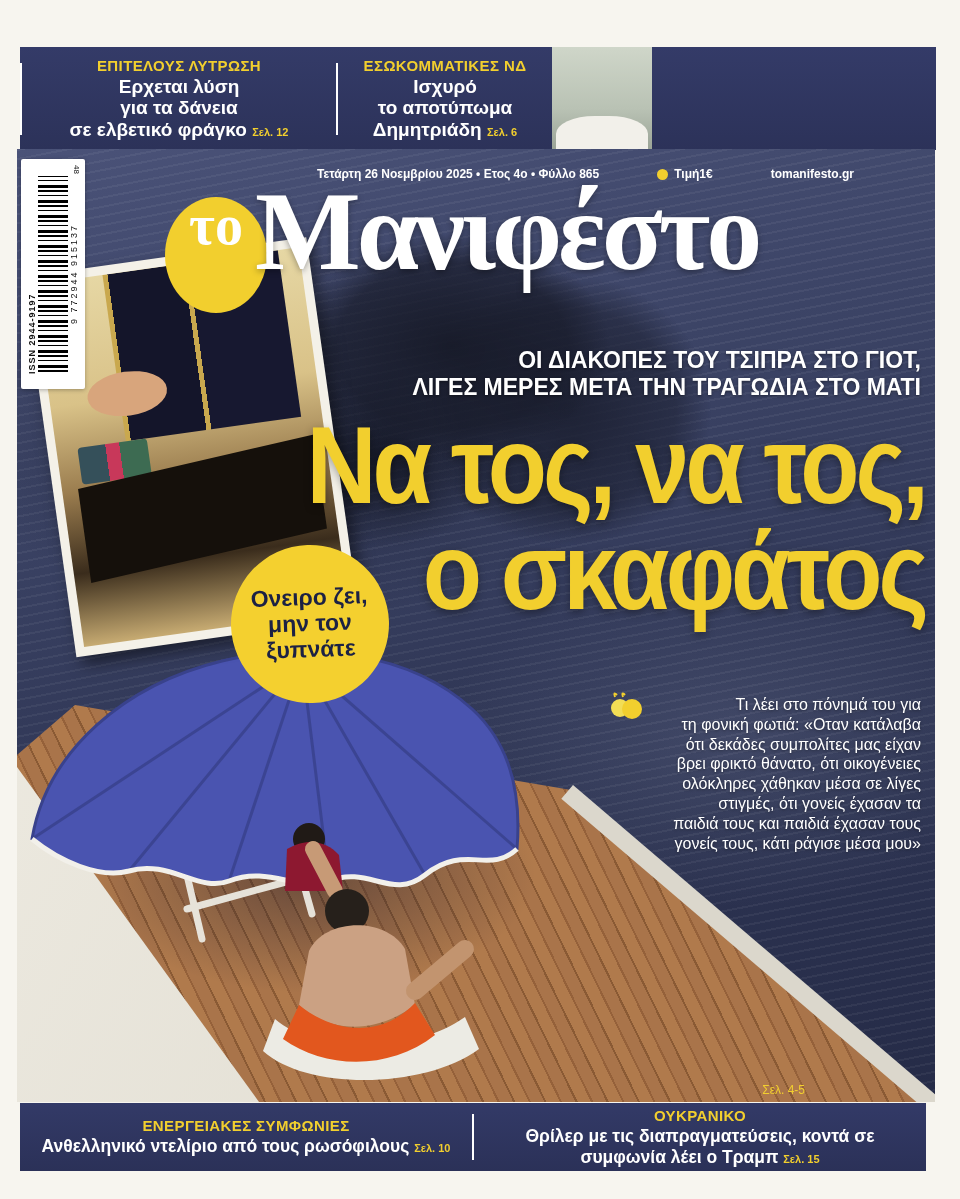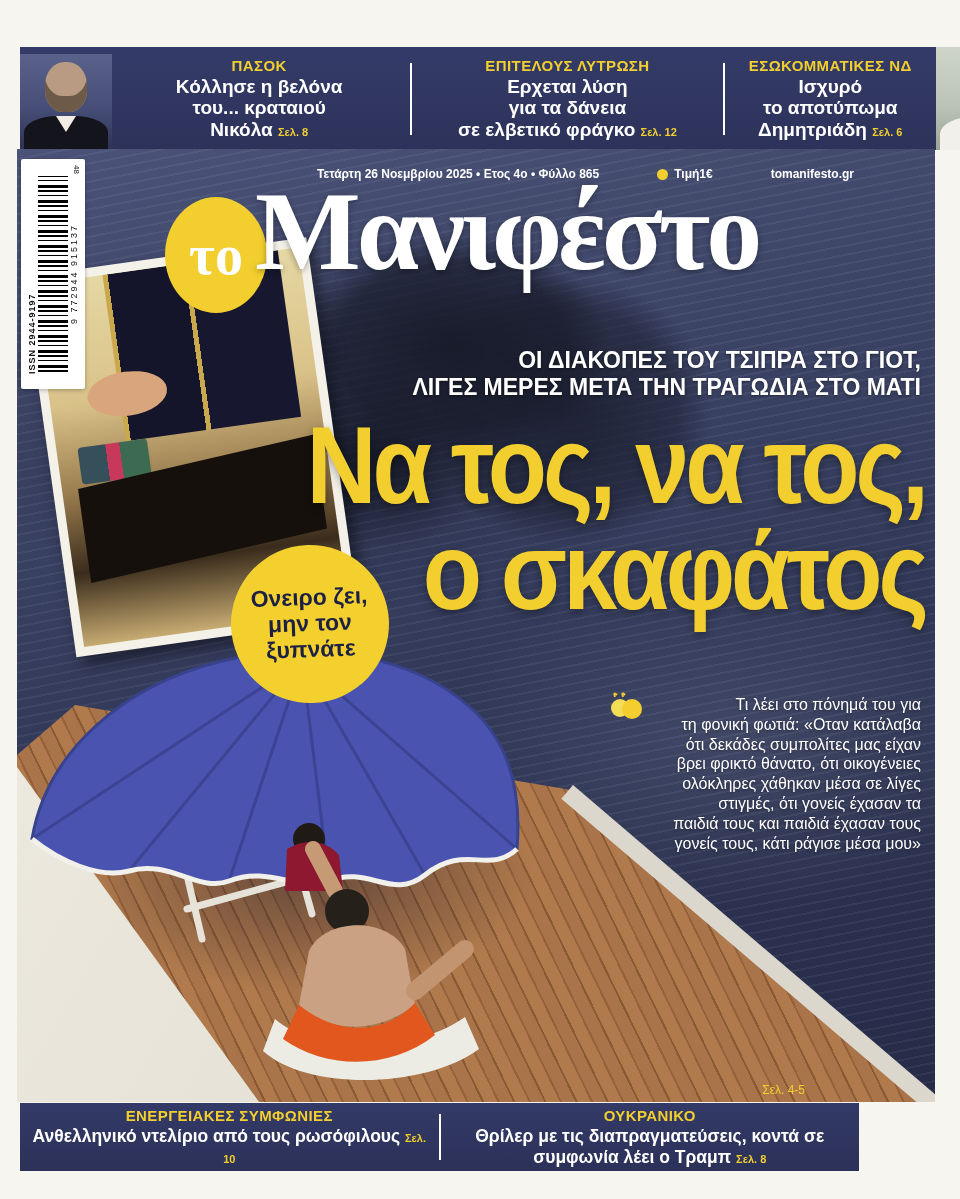--- a/index.html
+++ b/index.html
@@ -41,21 +41,21 @@
       radial-gradient(180px 170px at 65% 55%,#1d2133 0%,rgba(29,33,51,.6) 60%,transparent 80%),
       radial-gradient(150px 120px at 28% 70%,#141724 0%,transparent 75%);}
   
   .dateline-row{position:absolute;left:300px;top:18px;display:flex;align-items:center;color:#fff;
                 font-weight:bold;font-size:12px;white-space:nowrap;z-index:6;}
   .dateline-row .gap1{margin-left:58px;display:flex;align-items:center;justify-content:center;}
   .dateline-row .gap2{margin-left:58px;}
   .dot{display:inline-block;width:11px;height:11px;border-radius:50%;background:#f2cf2e;margin-right:6px;}
   .logo-wrap{position:absolute;left:148px;top:26px;display:flex;align-items:flex-start;z-index:5;}
   .logo-ellipse{width:102px;height:116px;border-radius:50%;background:#f2cf2e;display:flex;
-                align-items:center;justify-content:center;margin-top:22px;flex:none;}
+                align-items:flex-start;justify-content:center;margin-top:22px;flex:none;}
   .logo-to{font-family:"Liberation Serif","DejaVu Serif",serif;font-weight:bold;color:#fff;font-size:56px;line-height:1;}
   .logo-text{font-family:"Liberation Serif","DejaVu Serif",serif;font-weight:bold;color:#fff;
              font-size:112px;line-height:1;letter-spacing:-4px;margin-left:-12px;
              text-shadow:0 2px 6px rgba(0,0,0,.35);}
   
   .barcode{position:absolute;left:4px;top:10px;width:64px;height:230px;background:#fff;z-index:7;
            border-radius:2px;box-shadow:0 1px 4px rgba(0,0,0,.3);}
   .bc-inner{position:absolute;left:50%;top:50%;width:216px;height:58px;
             transform:translate(-50%,-50%) rotate(-90deg);display:flex;flex-direction:column;
             align-items:center;justify-content:center;}
@@ -102,43 +102,33 @@
         repeating-linear-gradient(64deg,#b07a4c 0 12px,#95613a 12px 14px,#a9744a 14px 26px,#8a5a34 26px 28px);
         clip-path:polygon(58px 556px,560px 642px,918px 953px,0 953px,0 606px);}
   .deck-shadow{position:absolute;inset:0;background:radial-gradient(300px 160px at 32% 76%,rgba(20,20,40,.45),transparent 75%);
         clip-path:polygon(58px 556px,560px 642px,918px 953px,0 953px,0 606px);}
   .gunwale{position:absolute;left:556px;top:636px;width:486px;height:18px;background:#dbd7cc;
            transform:rotate(40.5deg);transform-origin:0 0;}
   .hull{position:absolute;inset:0;background:linear-gradient(120deg,#f0ede4,#ddd9cd);
         clip-path:polygon(0 618px,242px 953px,0 953px);}
   .scene-svg{position:absolute;left:0;top:0;width:918px;height:953px;z-index:3;}
   
-  .bottom-band{position:absolute;left:20px;top:1103px;width:839px;height:68px;
+  .bottom-band{position:absolute;left:20px;top:1103px;width:906px;height:68px;
                background:linear-gradient(180deg,#333a67,#2b3158);display:flex;align-items:center;}
   .bcol{flex:1;text-align:center;padding:4px 8px;}
   .bcol .teaser-kicker{font-size:15px;}
   .bcol .btitle{color:#fff;font-weight:bold;font-size:17.5px;}
   .bvdiv{width:2px;height:46px;background:#fff;}
 </style>
 </head>
 <body>
 
 <div class="page">
 
   <div class="teaser-band">
-    <div class="teaser t1">
-      <div class="portrait left">
-        <div class="head dark"></div>
-        <div class="suit"></div>
-      </div>
-      <div class="teaser-kicker">ΠΑΣΟΚ</div>
-      <div class="teaser-title"><span>Κόλλησε η βελόνα
-του... κραταιού
-Νικόλα</span> <span class="pageref">Σελ. 8</span></div>
-    </div>
     <div class="vdiv"></div>
     <div class="teaser t2">
       <div class="teaser-kicker">ΕΠΙΤΕΛΟΥΣ ΛΥΤΡΩΣΗ</div>
       <div class="teaser-title"><span>Ερχεται λύση
 για τα δάνεια
 σε ελβετικό φράγκο</span> <span class="pageref">Σελ. 12</span></div>
     </div>
     <div class="vdiv"></div>
     <div class="teaser t3">
       <div class="teaser-kicker">ΕΣΩΚΟΜΜΑΤΙΚΕΣ ΝΔ</div>
@@ -264,17 +254,17 @@
   </div>
 
   <div class="bottom-band">
     <div class="bcol">
       <div class="teaser-kicker">ΕΝΕΡΓΕΙΑΚΕΣ ΣΥΜΦΩΝΙΕΣ</div>
       <div class="btitle"><span>Ανθελληνικό ντελίριο από τους ρωσόφιλους</span> <span class="pageref">Σελ. 10</span></div>
     </div>
     <div class="bvdiv"></div>
     <div class="bcol">
       <div class="teaser-kicker">ΟΥΚΡΑΝΙΚΟ</div>
-      <div class="btitle"><span>Θρίλερ με τις διαπραγματεύσεις, κοντά σε συμφωνία λέει ο Τραμπ</span> <span class="pageref">Σελ. 8</span></div>
+      <div class="btitle"><span>Θρίλερ με τις διαπραγματεύσεις, κοντά σε συμφωνία λέει ο Τραμπ</span> <span class="pageref">Σελ. 15</span></div>
     </div>
   </div>
 
 </div>
 
 </body></html>

